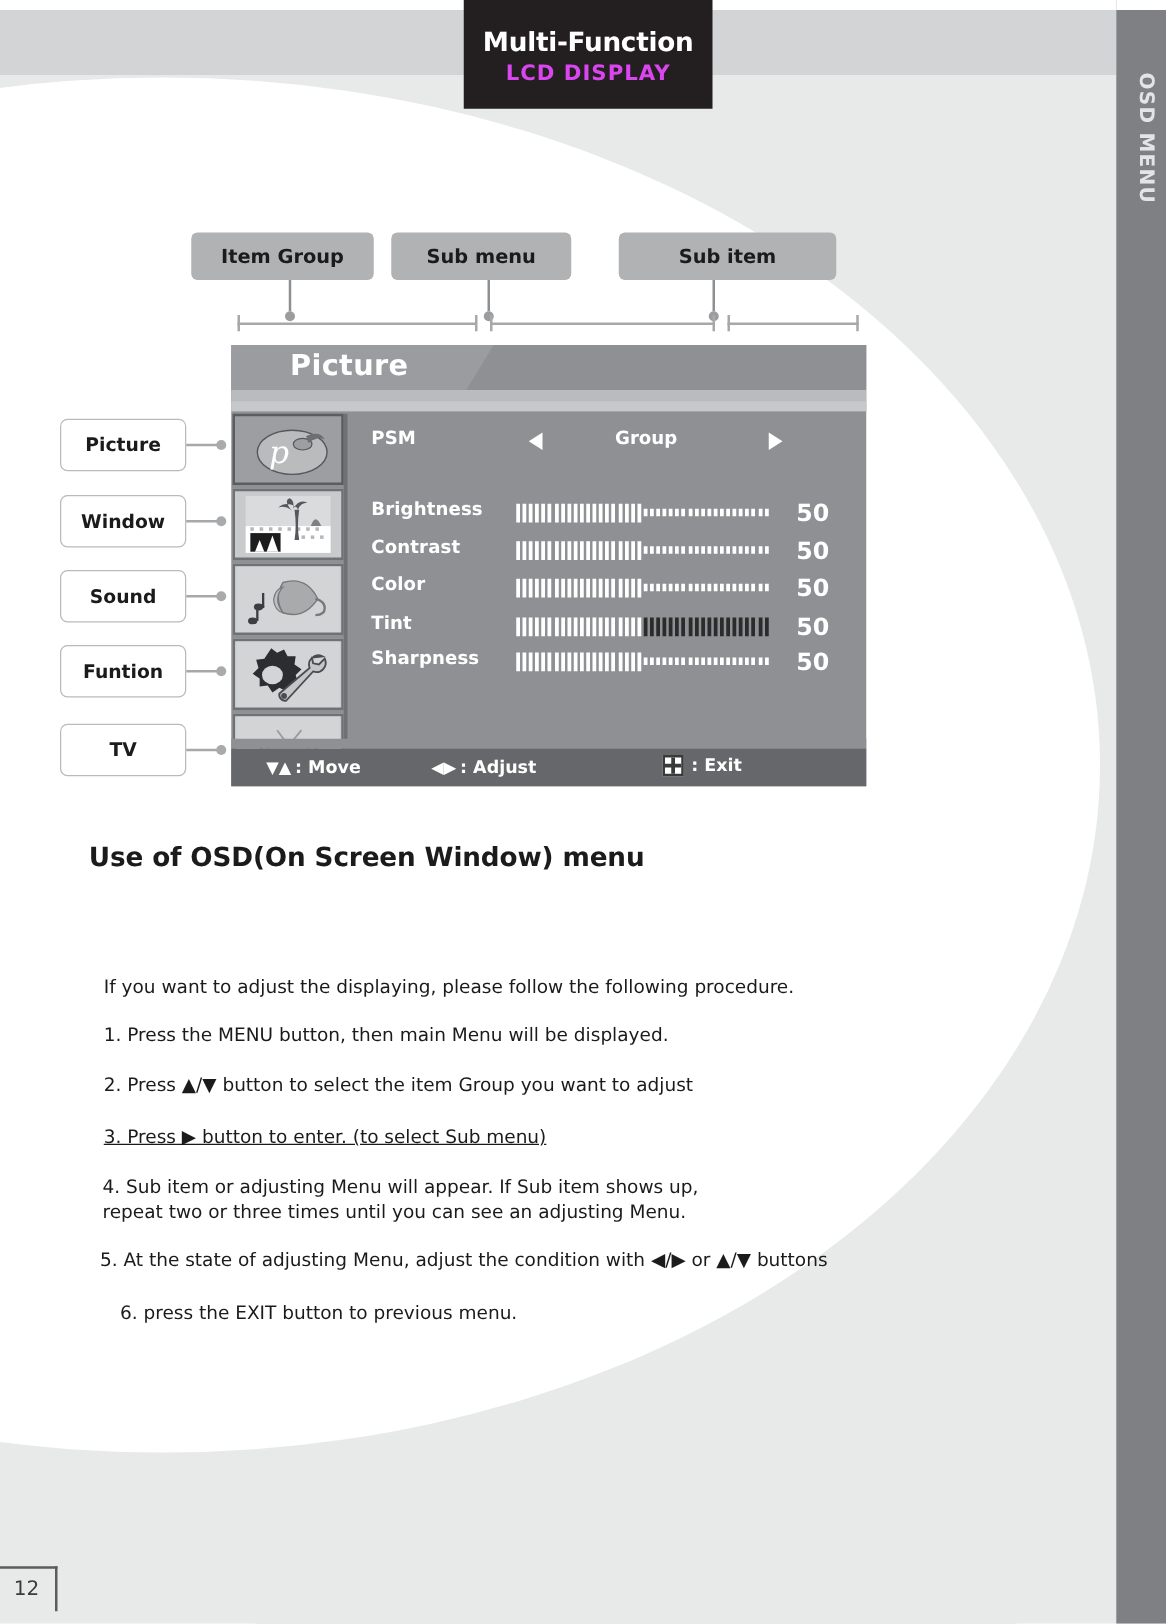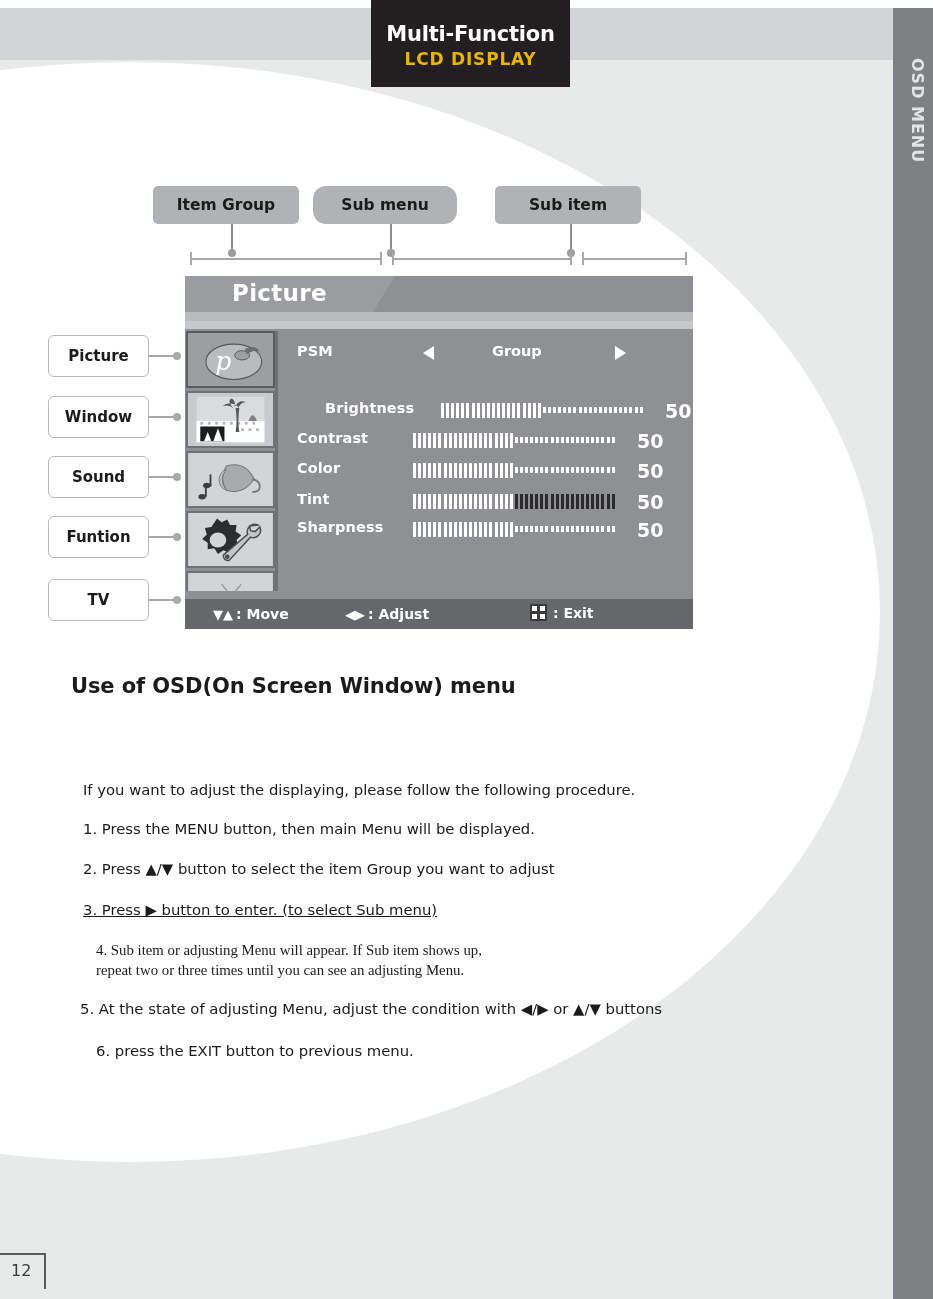--- a/index.html
+++ b/index.html
@@ -84,43 +84,43 @@
     padding-top: 6px;
   }
   .title-plaque .l1 {
     color: #ffffff;
     font-size: 21px;
     font-weight: bold;
     letter-spacing: -0.2px;
     line-height: 26px;
   }
   .title-plaque .l2 {
-    color: #eab308;
+    color: #d946ef;
     font-size: 17px;
     font-weight: bold;
     letter-spacing: 0.8px;
     line-height: 25px;
   }
 
   
   .chip {
     position: absolute;
     height: 38px;
     background: #b0b2b4;
     border-radius: 5px;
     display: flex;
     align-items: center;
     justify-content: center;
     color: #1b1b1b;
     font-size: 15.5px;
     font-weight: bold;
   }
   #chip-item-group { left: 153px; top: 186px; width: 146px; }
-  #chip-sub-menu   { left: 313px; top: 186px; width: 144px; border-radius: 13px; }
-  #chip-sub-item   { left: 495px; top: 186px; width: 146px; }
+  #chip-sub-menu   { left: 313px; top: 186px; width: 144px; }
+  #chip-sub-item   { left: 495px; top: 186px; width: 174px; }
 
   
   .chip-stem {
     position: absolute;
     width: 1.5px;
     background: #8d8f91;
   }
   .chip-dot {
     position: absolute;
     width: 8px; height: 8px;
@@ -541,21 +541,21 @@
   <div class="osd-rows">
 
     <div class="osd-row" style="top:12px;">
       <span class="row-label">PSM</span>
       <span class="arrow-l" style="left:144px;"></span>
       <span class="row-value" style="left:213px; top:0;">Group</span>
       <span class="arrow-r" style="left:336px;"></span>
     </div>
 
 
-    <div class="osd-row" style="top:69px;margin-left:28px;">
+    <div class="osd-row" style="top:69px;">
       <span class="row-label">Brightness</span>
       <span class="slider">
           <span class="tick-full"></span>
           <span class="tick-full"></span>
           <span class="tick-full"></span>
           <span class="tick-full"></span>
           <span class="tick-full"></span>
           <span class="tick-full"></span>
           <span class="tick-full"></span>
           <span class="tick-full"></span>
@@ -804,19 +804,19 @@
   </div>
 
 </div>
 
 <div class="section-heading">Use of OSD(On Screen Window) menu</div>
 
 <div class="para" style="left:83px; top:780px;">If you want to adjust the displaying, please follow the following procedure.</div>
 <div class="para" style="left:83px; top:819px;">1. Press the MENU button, then main Menu will be displayed.</div>
 <div class="para" style="left:83px; top:859px;">2. Press  ▲/▼  button to select the item Group you want to adjust</div>
 <div class="para" style="left:83px; top:900px;text-decoration:underline;">3. Press ▶ button to enter. (to select Sub menu)</div>
-<div class="para" style="left:96px; top:940px;font-family:Liberation Serif, serif;">4. Sub item or adjusting Menu will appear. If Sub item shows up,
+<div class="para" style="left:82px; top:940px;">4. Sub item or adjusting Menu will appear. If Sub item shows up,
  repeat two or three times until you can see an adjusting Menu.</div>
 <div class="para" style="left:80px; top:999px;">5. At the state of adjusting Menu, adjust the condition with ◀/▶  or  ▲/▼  buttons</div>
 <div class="para" style="left:96px; top:1041px;">6. press the EXIT button to previous menu.</div>
 
 <div class="pageno-box"></div>
 <div class="pageno">12</div>
 
 </body></html>

